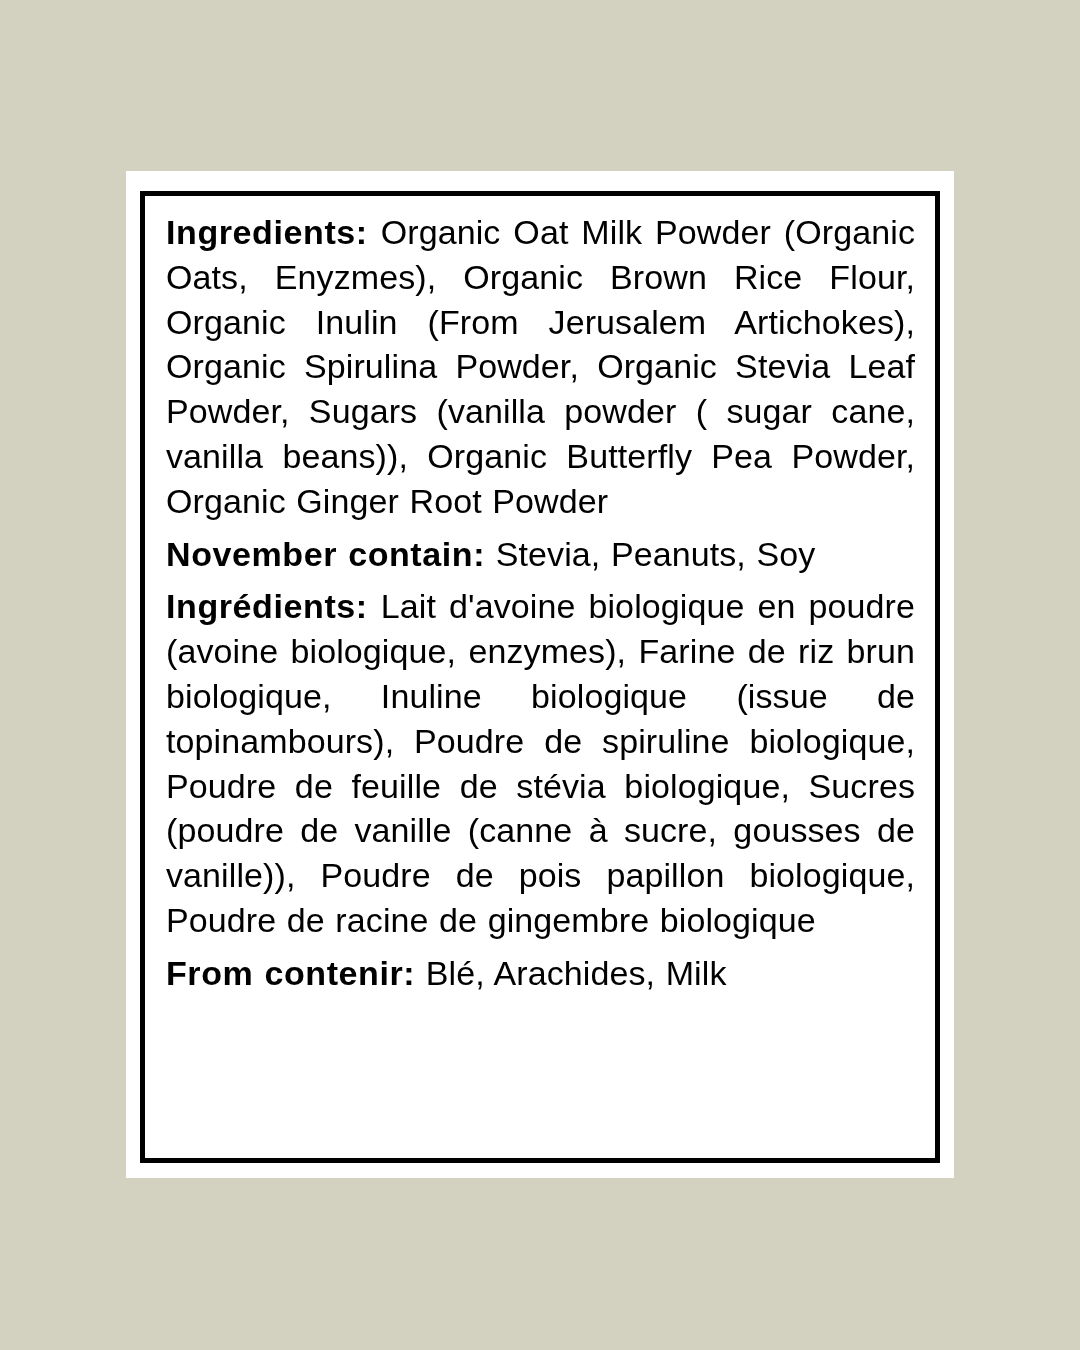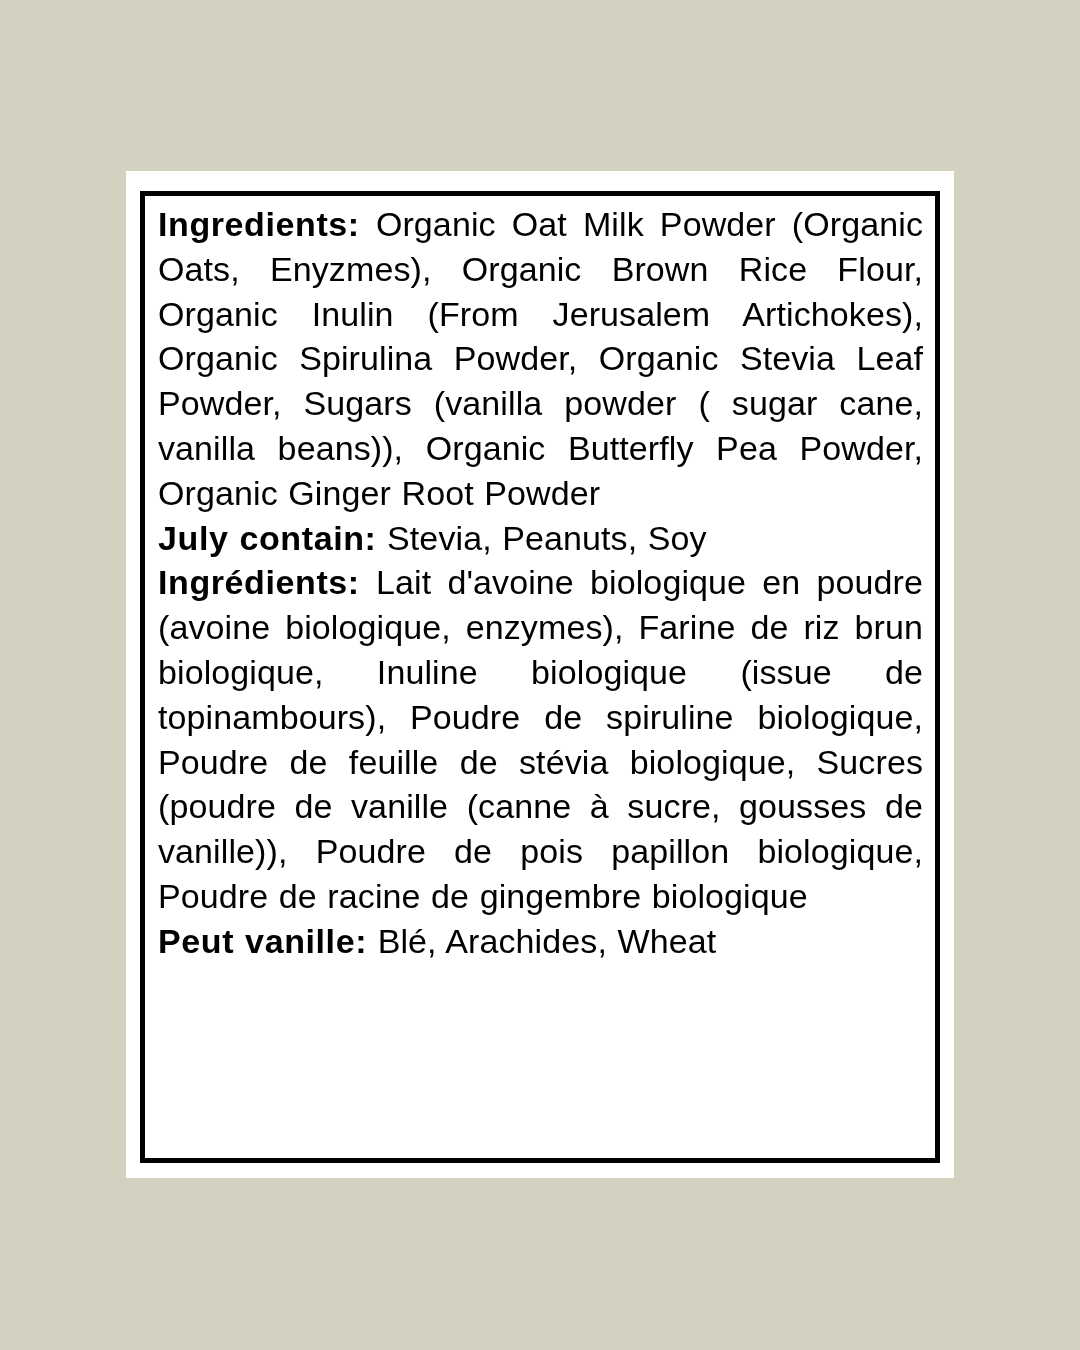--- a/index.html
+++ b/index.html
@@ -33,21 +33,21 @@
     position: absolute;
     left: 14px;
     top: 20px;
     width: 800px;
     height: 972px;
     border: 5px solid var(--border);
     padding: 6px 12px 0 13px;
     overflow: hidden;
   }
   p.sec {
-    margin: 0;
+    margin: 8px;
     padding: 0;
     font-size: 34px;
     line-height: 44.8px;
     color: var(--text);
     letter-spacing: 0.1px;
     word-spacing: 1px;
   }
   p.sec.justify {
     text-align: justify;
     text-align-last: left;
@@ -59,21 +59,21 @@
 </style>
 </head>
 <body>
 
 <div class="label-card">
   <div class="ingredients-box">
 
     <p class="sec justify"><b>Ingredients:</b> <span>Organic Oat Milk Powder (Organic Oats, Enyzmes), Organic Brown Rice Flour, Organic Inulin (From Jerusalem Artichokes), Organic Spirulina Powder, Organic Stevia Leaf Powder, Sugars (vanilla powder ( sugar cane, vanilla beans)), Organic Butterfly Pea Powder, Organic Ginger Root Powder</span></p>
 
 
-    <p class="sec"><b>July contain:</b> <span>Stevia, Peanuts, Soy</span></p>
+    <p class="sec"><b>November contain:</b> <span>Stevia, Peanuts, Soy</span></p>
 
     <p class="sec justify"><b>Ingrédients:</b> <span>Lait d'avoine biologique en poudre (avoine biologique, enzymes), Farine de riz brun biologique, Inuline biologique (issue de topinambours), Poudre de spiruline biologique, Poudre de feuille de stévia biologique, Sucres (poudre de vanille (canne à sucre, gousses de vanille)), Poudre de pois papillon biologique, Poudre de racine de gingembre biologique</span></p>
 
 
-    <p class="sec"><b>Peut vanille:</b> <span>Blé, Arachides, Wheat</span></p>
+    <p class="sec"><b>From contenir:</b> <span>Blé, Arachides, Milk</span></p>
 
   </div>
 </div>
 
 </body></html>

